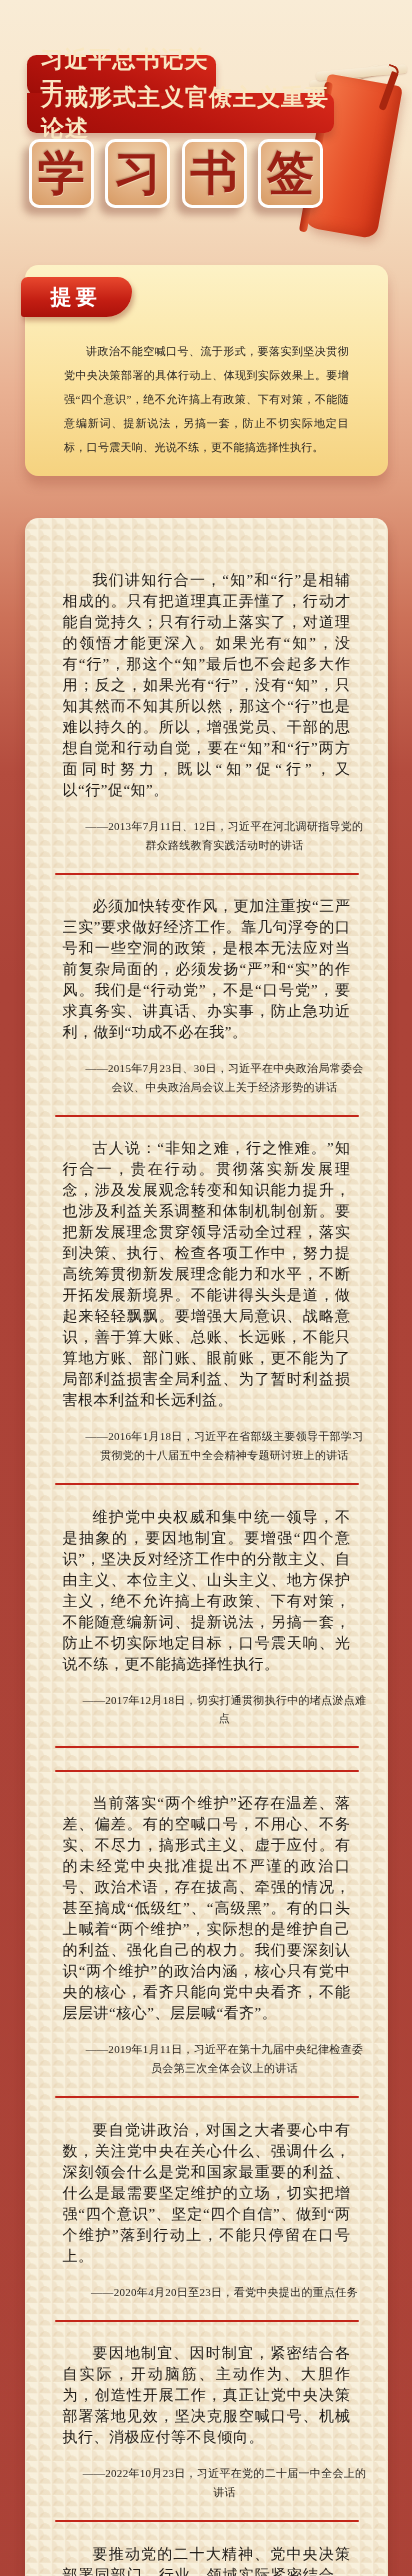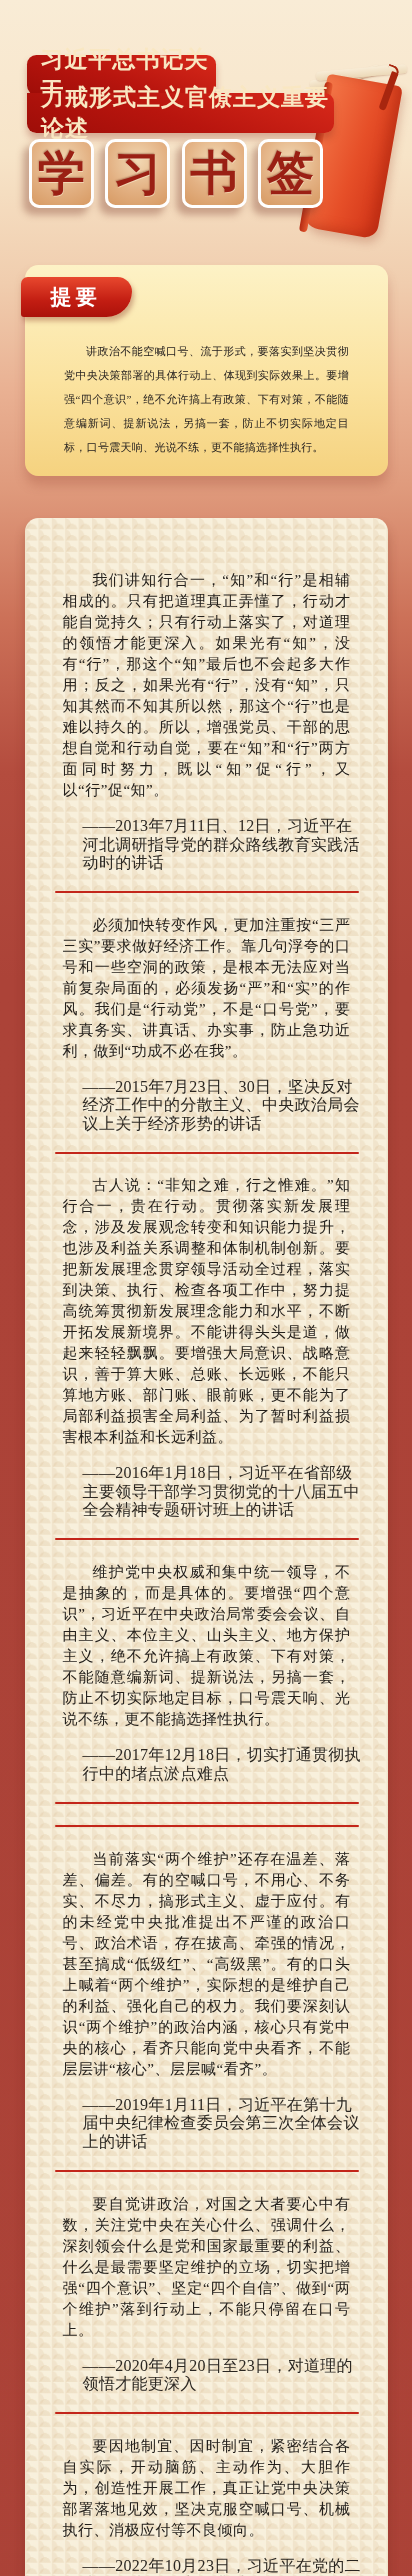--- a/index.html
+++ b/index.html
@@ -64,22 +64,22 @@
   .main-card{position:absolute;left:25px;top:518px;width:363px;height:2419px;z-index:2;
     border-radius:13.4px;overflow:hidden;background-color:#f8f0dc;
     background-image:
       radial-gradient(circle at 6.7px 11.3px, rgba(205,168,118,.20) 5.2px, transparent 5.7px),
       radial-gradient(circle at 0px 5.7px,  rgba(205,168,118,.16) 5.2px, transparent 5.7px);
     background-size:13.4px 11.3px;
     box-shadow:0 8.2px 10.3px rgba(110,40,25,.30);}
   .quotes{padding:36px 21.6px 20.6px 21.6px;}
   .quote-text{margin:16px;font-size:15px;line-height:21px;color:#24201c;
     text-indent:2em;text-align:justify;letter-spacing:0.5px;}
-  .quote-source{margin:8.2px 0 0 0;padding-left:36px;font-size:16px;line-height:18.5px;
-    color:#2b2722;text-align:left;letter-spacing:0.3px;}
+  .quote-source{margin:8.2px 0 0 0;padding-left:36px;font-size:11px;line-height:18.5px;
+    color:#2b2722;text-align:center;letter-spacing:0.3px;}
   .divider{width:304px;height:2.1px;margin:18.5px auto 21.6px auto;background:#c3261a;border-radius:1px;}
 </style>
 </head>
 <body>
 
 <div class="book">
   <div class="page pg1"></div>
   <div class="page pg2"></div>
   <div class="page pg3"></div>
   <div class="page pg4"></div>
@@ -119,42 +119,42 @@
 
 <div class="main-card">
   <div class="quotes">
   <div class="quote">
     <p class="quote-text serif">我们讲知行合一，“知”和“行”是相辅相成的。只有把道理真正弄懂了，行动才能自觉持久；只有行动上落实了，对道理的领悟才能更深入。如果光有“知”，没有“行”，那这个“知”最后也不会起多大作用；反之，如果光有“行”，没有“知”，只知其然而不知其所以然，那这个“行”也是难以持久的。所以，增强党员、干部的思想自觉和行动自觉，要在“知”和“行”两方面同时努力，既以“知”促“行”，又以“行”促“知”。</p>
     <p class="quote-source serif">——2013年7月11日、12日，习近平在河北调研指导党的群众路线教育实践活动时的讲话</p>
   </div>
 <div class="divider"></div>
   <div class="quote">
     <p class="quote-text serif">必须加快转变作风，更加注重按“三严三实”要求做好经济工作。靠几句浮夸的口号和一些空洞的政策，是根本无法应对当前复杂局面的，必须发扬“严”和“实”的作风。我们是“行动党”，不是“口号党”，要求真务实、讲真话、办实事，防止急功近利，做到“功成不必在我”。</p>
-    <p class="quote-source serif">——2015年7月23日、30日，坚决反对经济工作中的分散主义、中央政治局会议上关于经济形势的讲话</p>
+    <p class="quote-source serif">——2015年7月23日、30日，习近平在中央政治局常委会会议、中央政治局会议上关于经济形势的讲话</p>
   </div>
 <div class="divider"></div>
   <div class="quote">
     <p class="quote-text serif">古人说：“非知之难，行之惟难。”知行合一，贵在行动。贯彻落实新发展理念，涉及发展观念转变和知识能力提升，也涉及利益关系调整和体制机制创新。要把新发展理念贯穿领导活动全过程，落实到决策、执行、检查各项工作中，努力提高统筹贯彻新发展理念能力和水平，不断开拓发展新境界。不能讲得头头是道，做起来轻轻飘飘。要增强大局意识、战略意识，善于算大账、总账、长远账，不能只算地方账、部门账、眼前账，更不能为了局部利益损害全局利益、为了暂时利益损害根本利益和长远利益。</p>
     <p class="quote-source serif">——2016年1月18日，习近平在省部级主要领导干部学习贯彻党的十八届五中全会精神专题研讨班上的讲话</p>
   </div>
 <div class="divider"></div>
   <div class="quote">
-    <p class="quote-text serif">维护党中央权威和集中统一领导，不是抽象的，而是具体的。要增强“四个意识”，习近平在中央政治局常委会会议、自由主义、本位主义、山头主义、地方保护主义，绝不允许搞上有政策、下有对策，不能随意编新词、提新说法，另搞一套，防止不切实际地定目标，口号震天响、光说不练，更不能搞选择性执行。</p>
+    <p class="quote-text serif">维护党中央权威和集中统一领导，不是抽象的，要因地制宜。要增强“四个意识”，坚决反对经济工作中的分散主义、自由主义、本位主义、山头主义、地方保护主义，绝不允许搞上有政策、下有对策，不能随意编新词、提新说法，另搞一套，防止不切实际地定目标，口号震天响、光说不练，更不能搞选择性执行。</p>
     <p class="quote-source serif">——2017年12月18日，切实打通贯彻执行中的堵点淤点难点</p>
   </div>
 <div class="divider"></div>
 <div class="divider"></div>
   <div class="quote">
     <p class="quote-text serif">当前落实“两个维护”还存在温差、落差、偏差。有的空喊口号，不用心、不务实、不尽力，搞形式主义、虚于应付。有的未经党中央批准提出不严谨的政治口号、政治术语，存在拔高、牵强的情况，甚至搞成“低级红”、“高级黑”。有的口头上喊着“两个维护”，实际想的是维护自己的利益、强化自己的权力。我们要深刻认识“两个维护”的政治内涵，核心只有党中央的核心，看齐只能向党中央看齐，不能层层讲“核心”、层层喊“看齐”。</p>
     <p class="quote-source serif">——2019年1月11日，习近平在第十九届中央纪律检查委员会第三次全体会议上的讲话</p>
   </div>
 <div class="divider"></div>
   <div class="quote">
     <p class="quote-text serif">要自觉讲政治，对国之大者要心中有数，关注党中央在关心什么、强调什么，深刻领会什么是党和国家最重要的利益、什么是最需要坚定维护的立场，切实把增强“四个意识”、坚定“四个自信”、做到“两个维护”落到行动上，不能只停留在口号上。</p>
-    <p class="quote-source serif">——2020年4月20日至23日，对道理的领悟才能更深入</p>
+    <p class="quote-source serif">——2020年4月20日至23日，看党中央提出的重点任务</p>
   </div>
 <div class="divider"></div>
   <div class="quote">
     <p class="quote-text serif">要因地制宜、因时制宜，紧密结合各自实际，开动脑筋、主动作为、大胆作为，创造性开展工作，真正让党中央决策部署落地见效，坚决克服空喊口号、机械执行、消极应付等不良倾向。</p>
     <p class="quote-source serif">——2022年10月23日，习近平在党的二十届一中全会上的讲话</p>
   </div>
 <div class="divider"></div>
   <div class="quote">
     <p class="quote-text serif">要推动党的二十大精神、党中央决策部署同部门、行业、领域实际紧密结合，看党的二十大关于全面贯彻新发展理念、着力推动高质量发展、主动构建新发展格局等战略部署落实了没有、落实得好不好；看党中央提出的重点任务、重点举措、重要政策、重要要求贯彻得怎么样；看属于本地区本部门本单位的职责有没有担当起来。要及时准确发现有令不行、有禁不止，做选择、搞变通、打折扣，不顾大局、搞部门和地方保护主义，照搬照抄、上下一般粗等突出问题，切实打通贯彻执行中的堵点淤点难点。</p>
 

